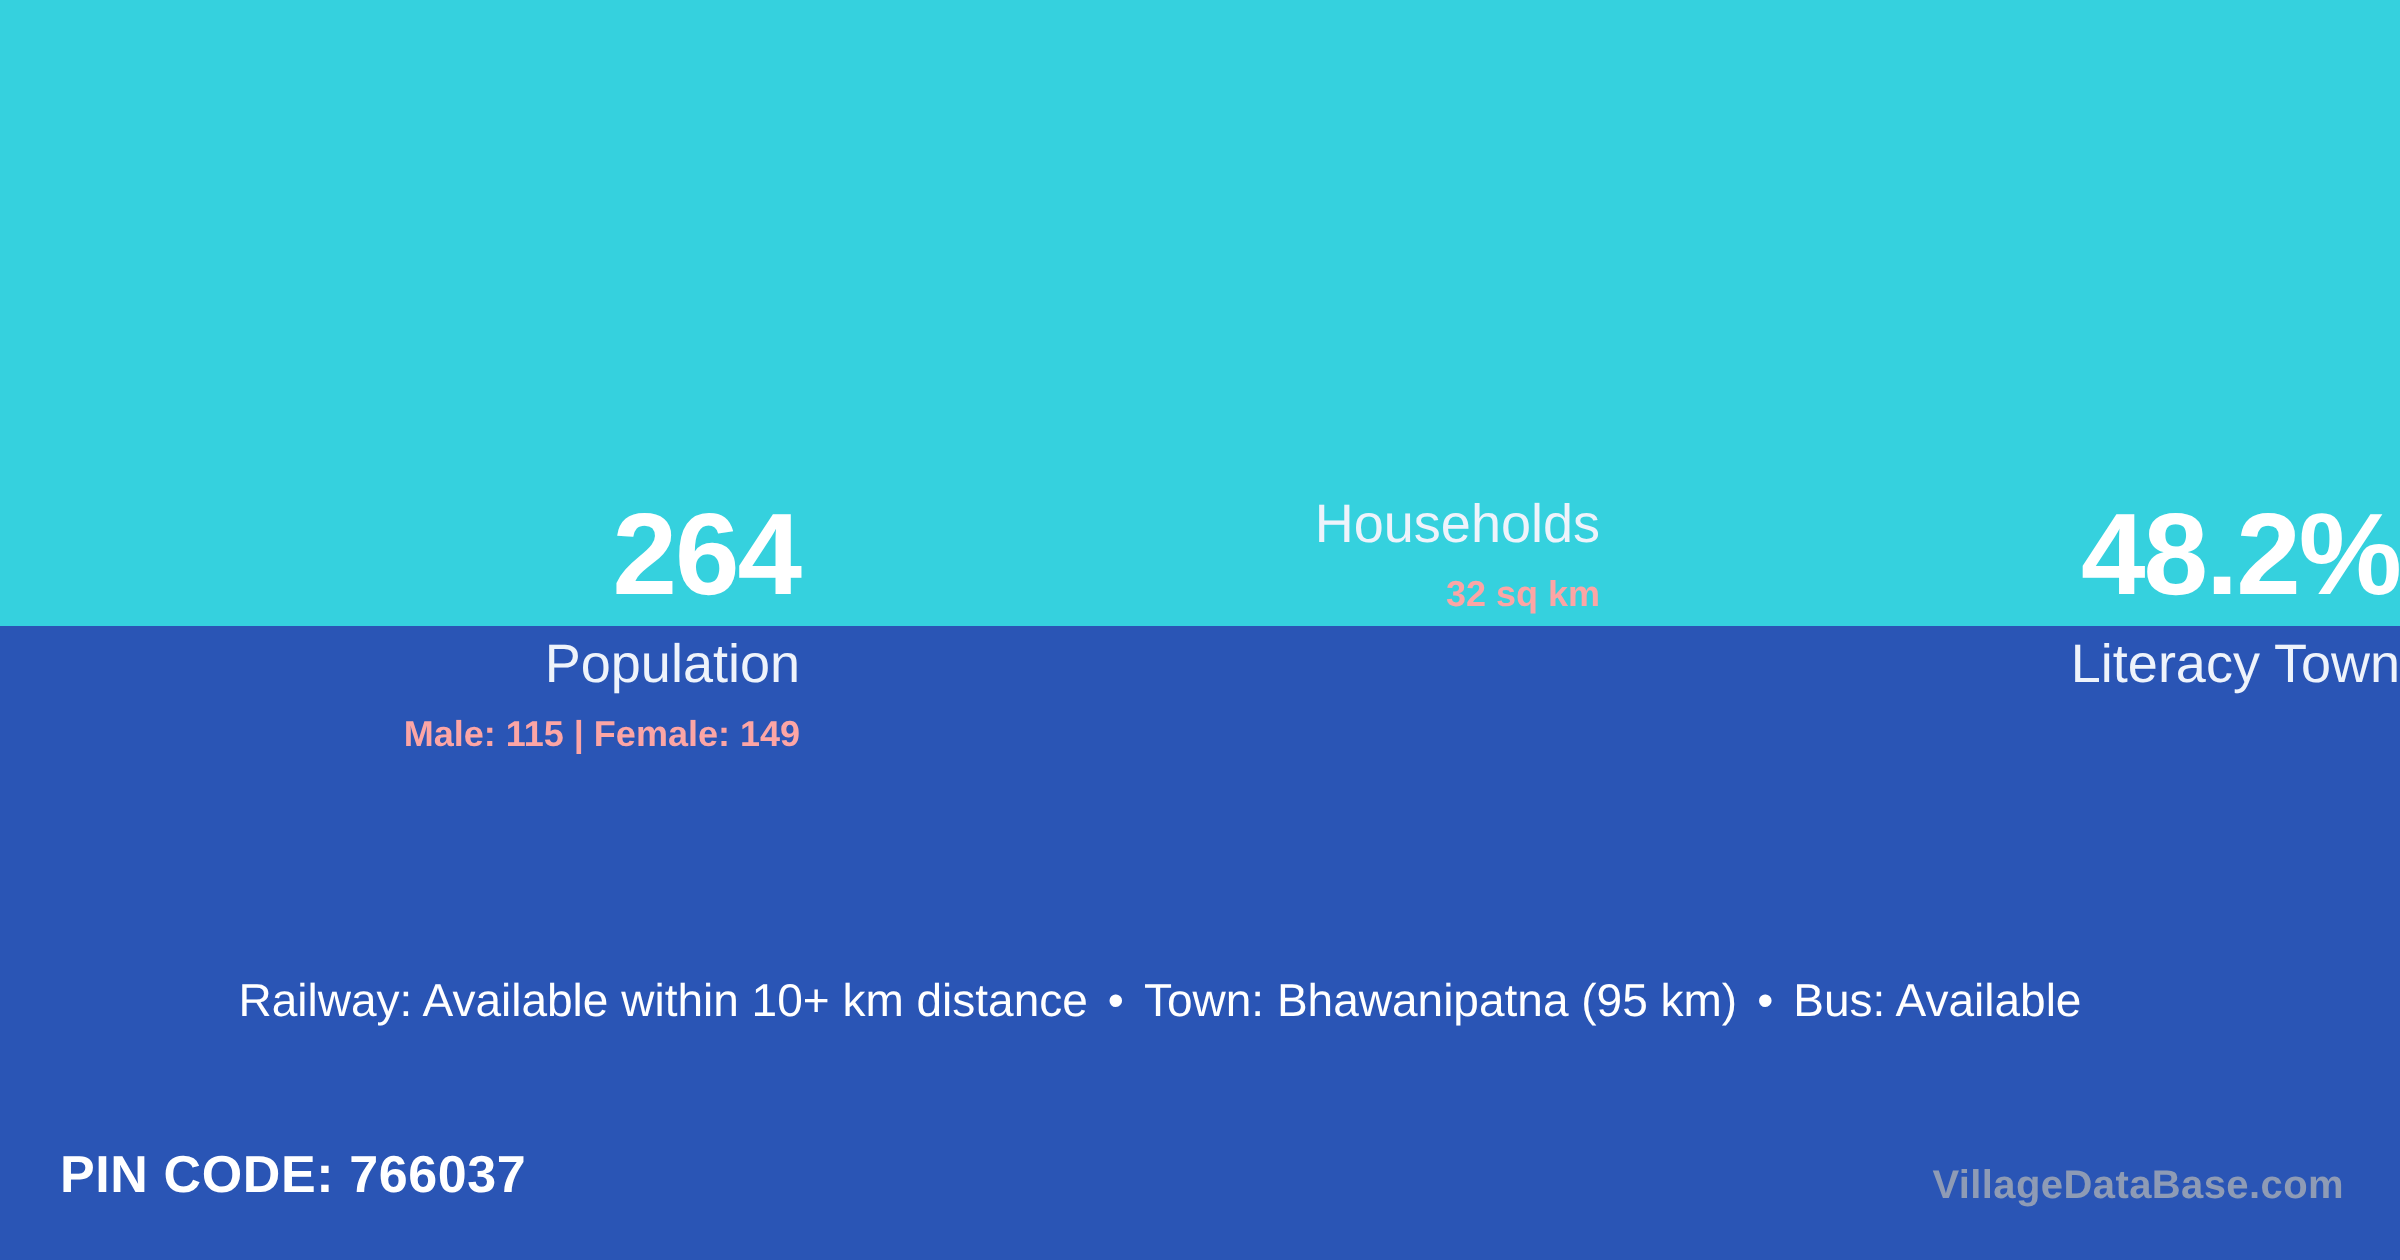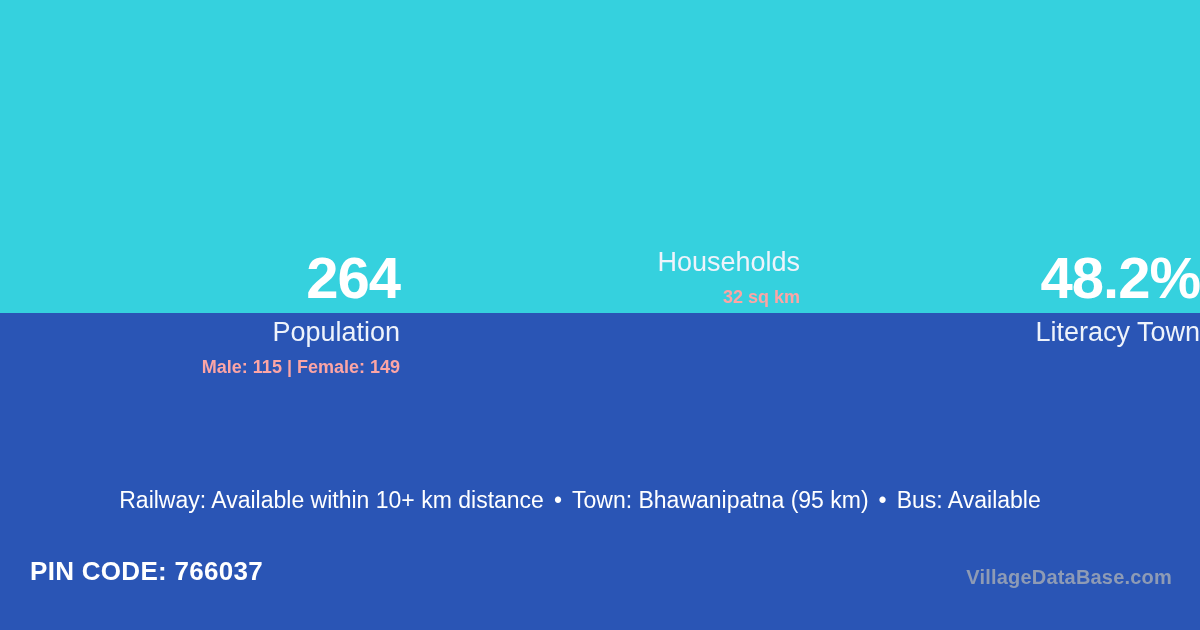--- a/index.html
+++ b/index.html
@@ -125,21 +125,21 @@
   .info-sep {
     display: inline-block;
     padding: 0 10px;
     color: #ffffff;
   }
 
   
   .footer {
     position: absolute;
     left: 0;
-    bottom: 16px;
+    bottom: 0;
     width: 1200px;
     height: 70px;
   }
 
   .pin-code {
     position: absolute;
     left: 30px;
     top: 11px;
     font-size: 26px;
     font-weight: bold;

